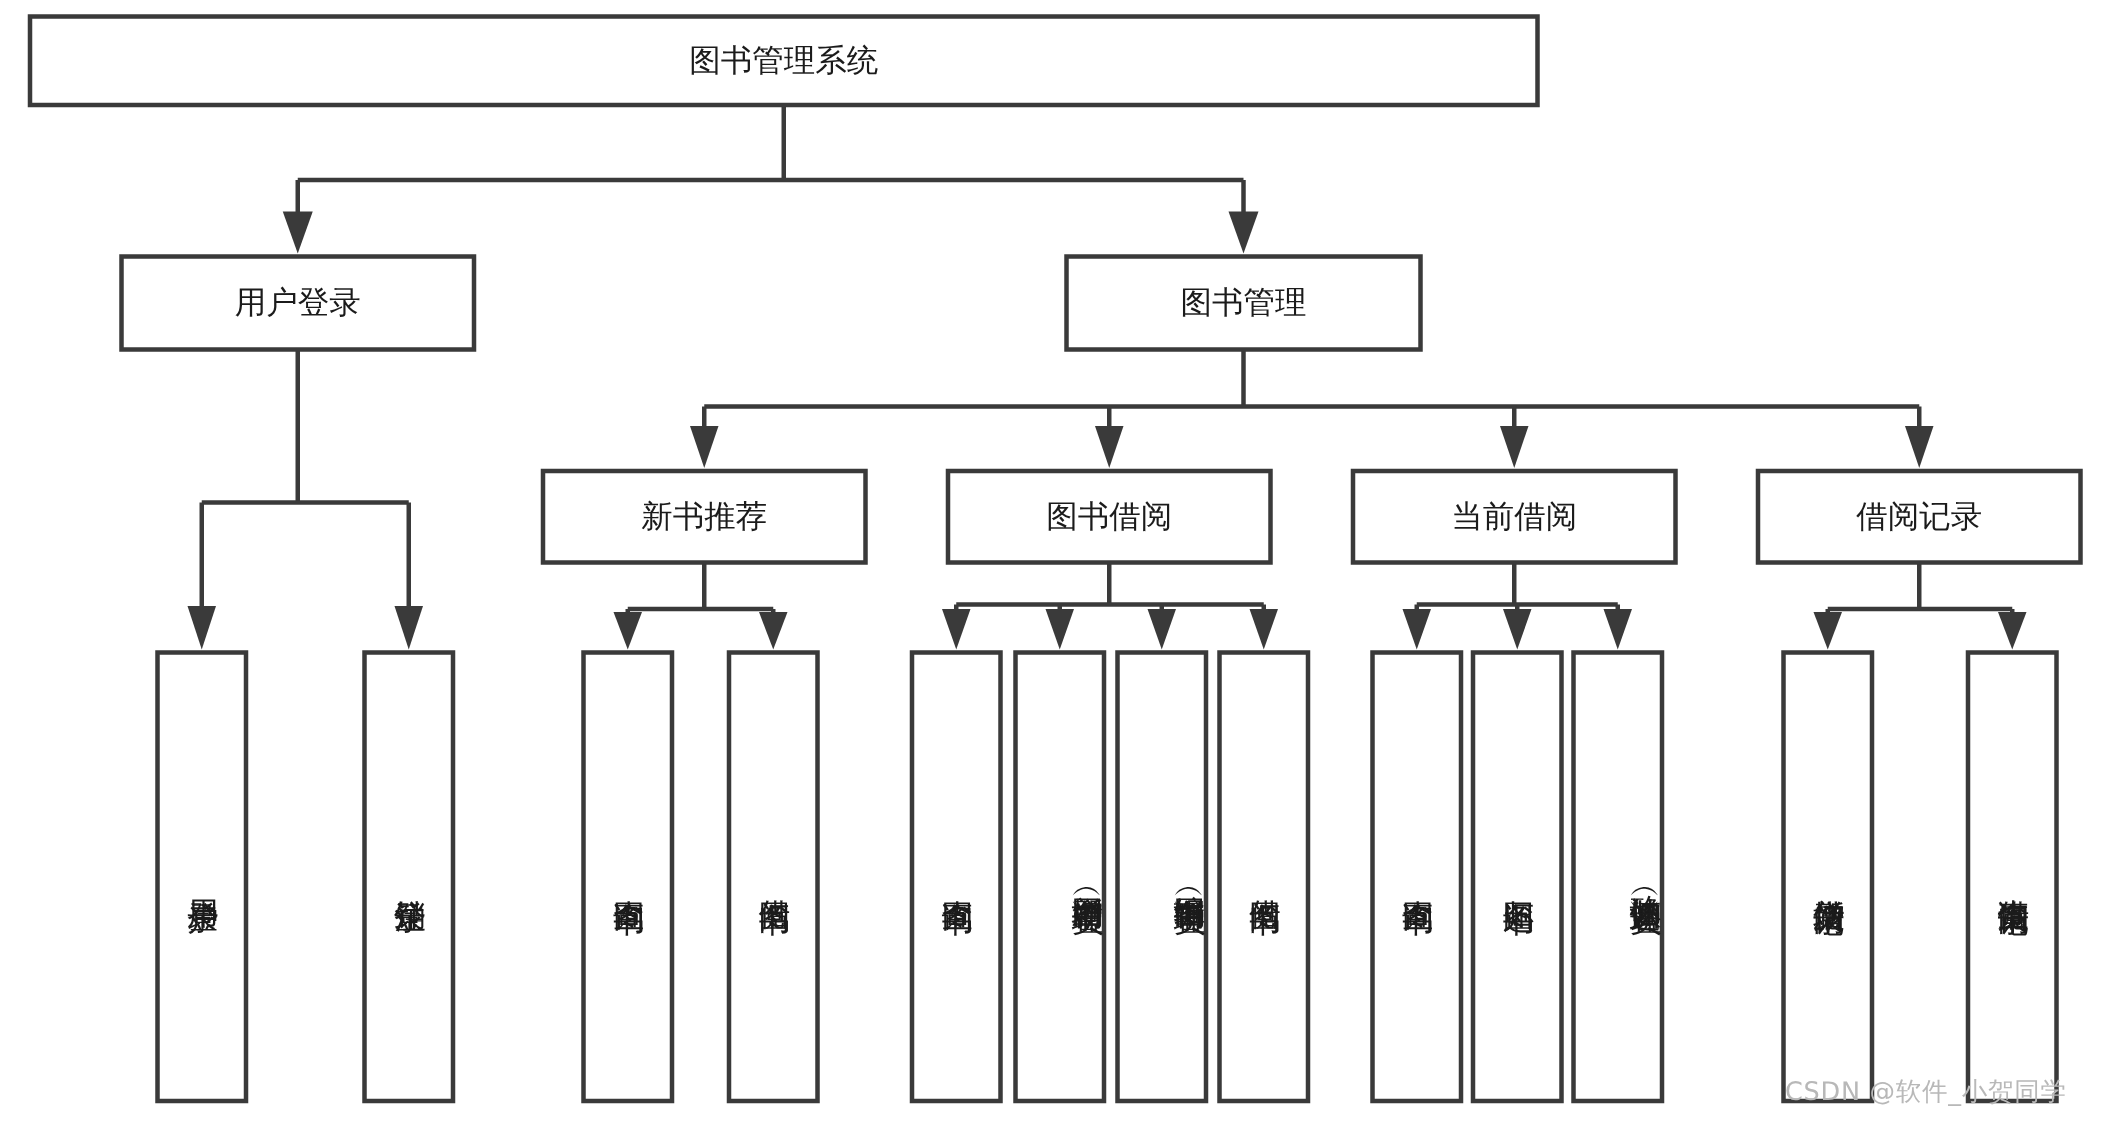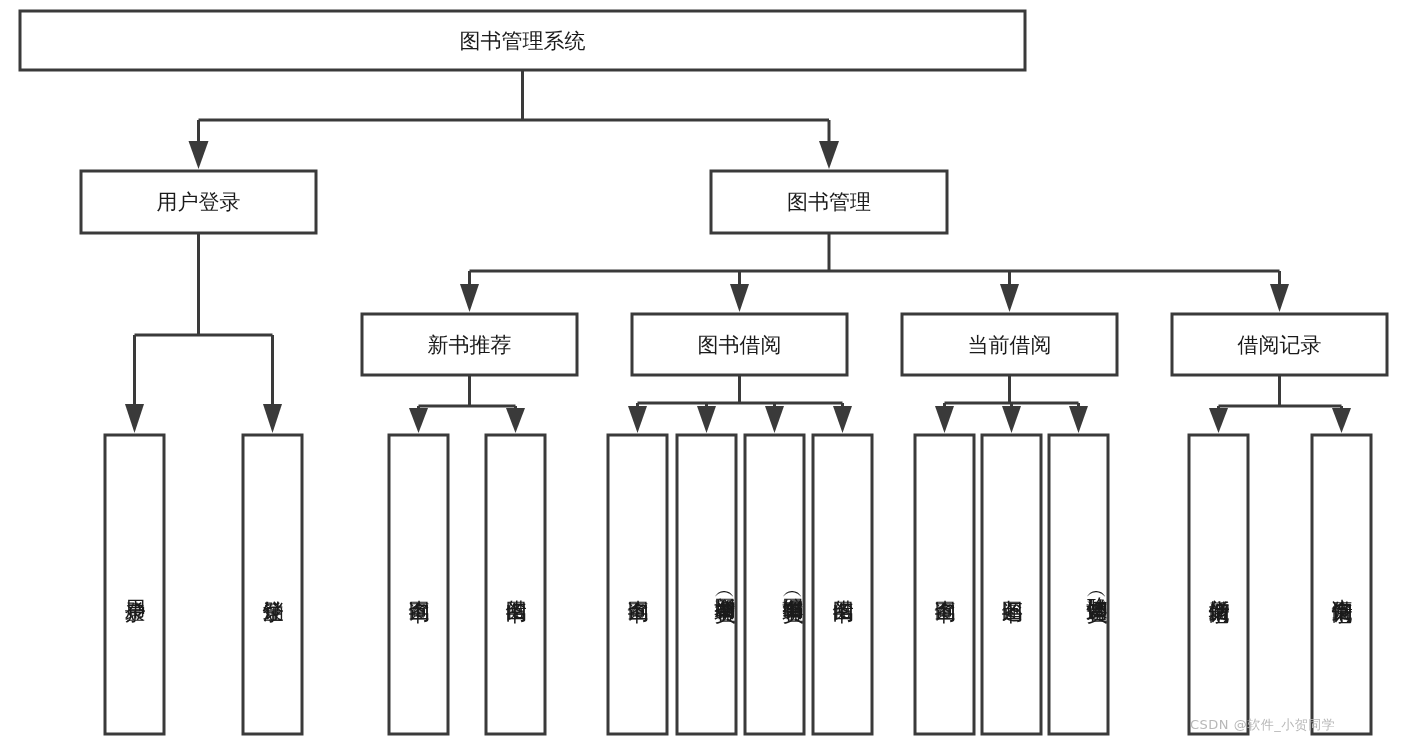--- a/index.html
+++ b/index.html
@@ -62,21 +62,21 @@
     align-items: center;
     justify-content: center;
     text-align: center;
     pointer-events: none;
   }
   .watermark {
     position: absolute;
     left: 1190px;
     top: 716px;
     font-family: "DejaVu Sans", "Liberation Sans", sans-serif;
-    font-size: 13px;
+    font-size: 17px;
     color: #b8b8b8;
     white-space: nowrap;
     letter-spacing: 0.5px;
   }
 </style>
 </head>
 <body>
 
 <div id="diagram-root">
 

